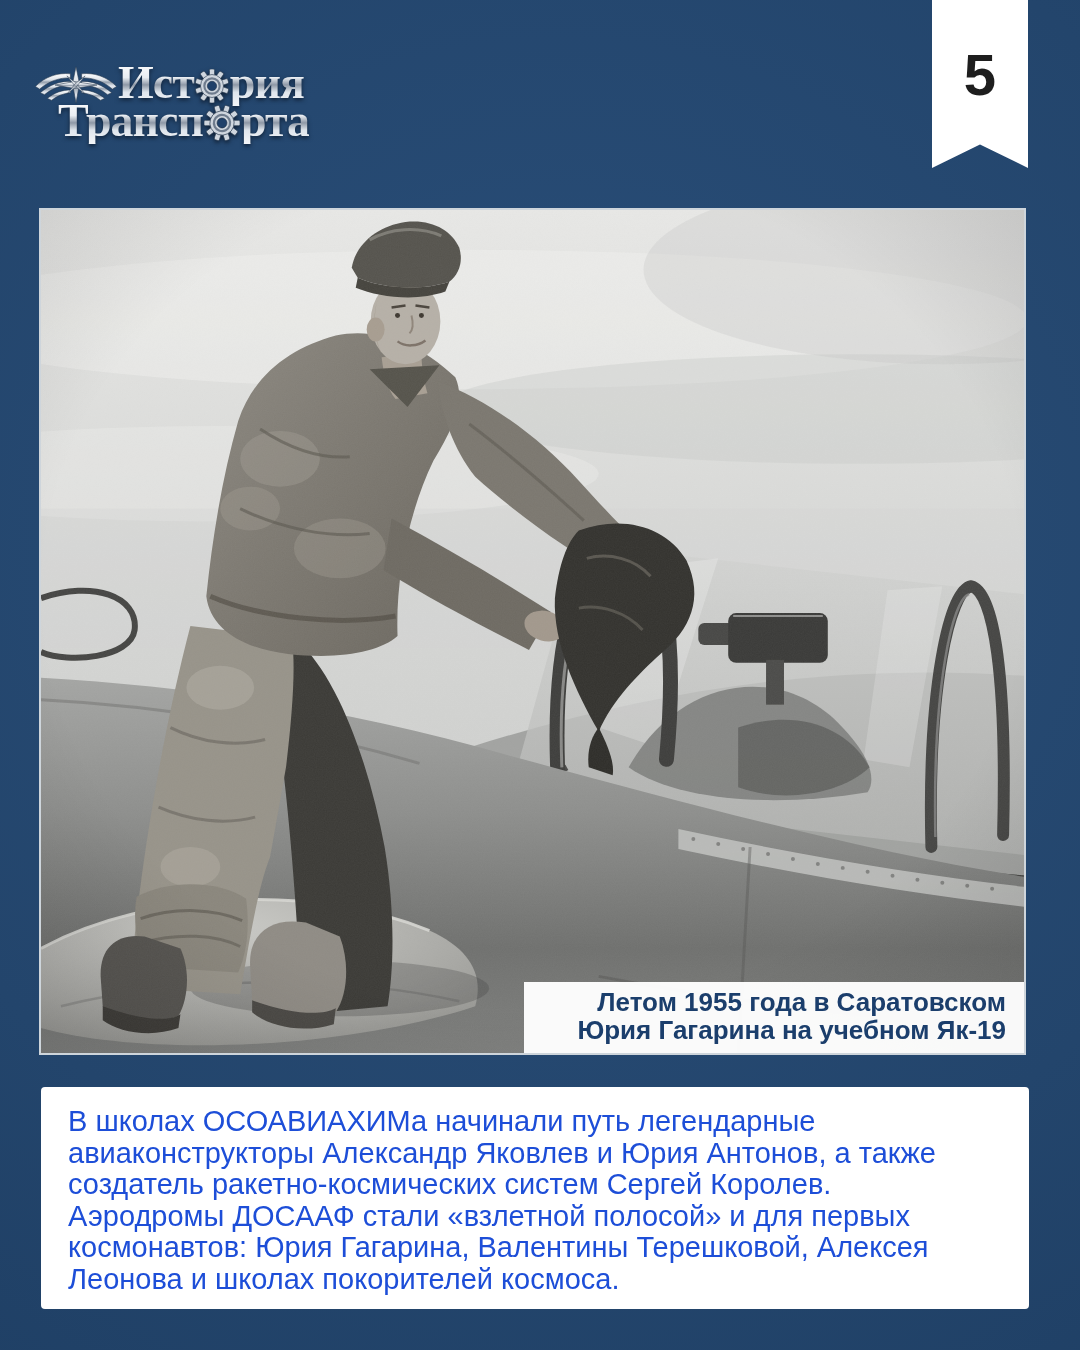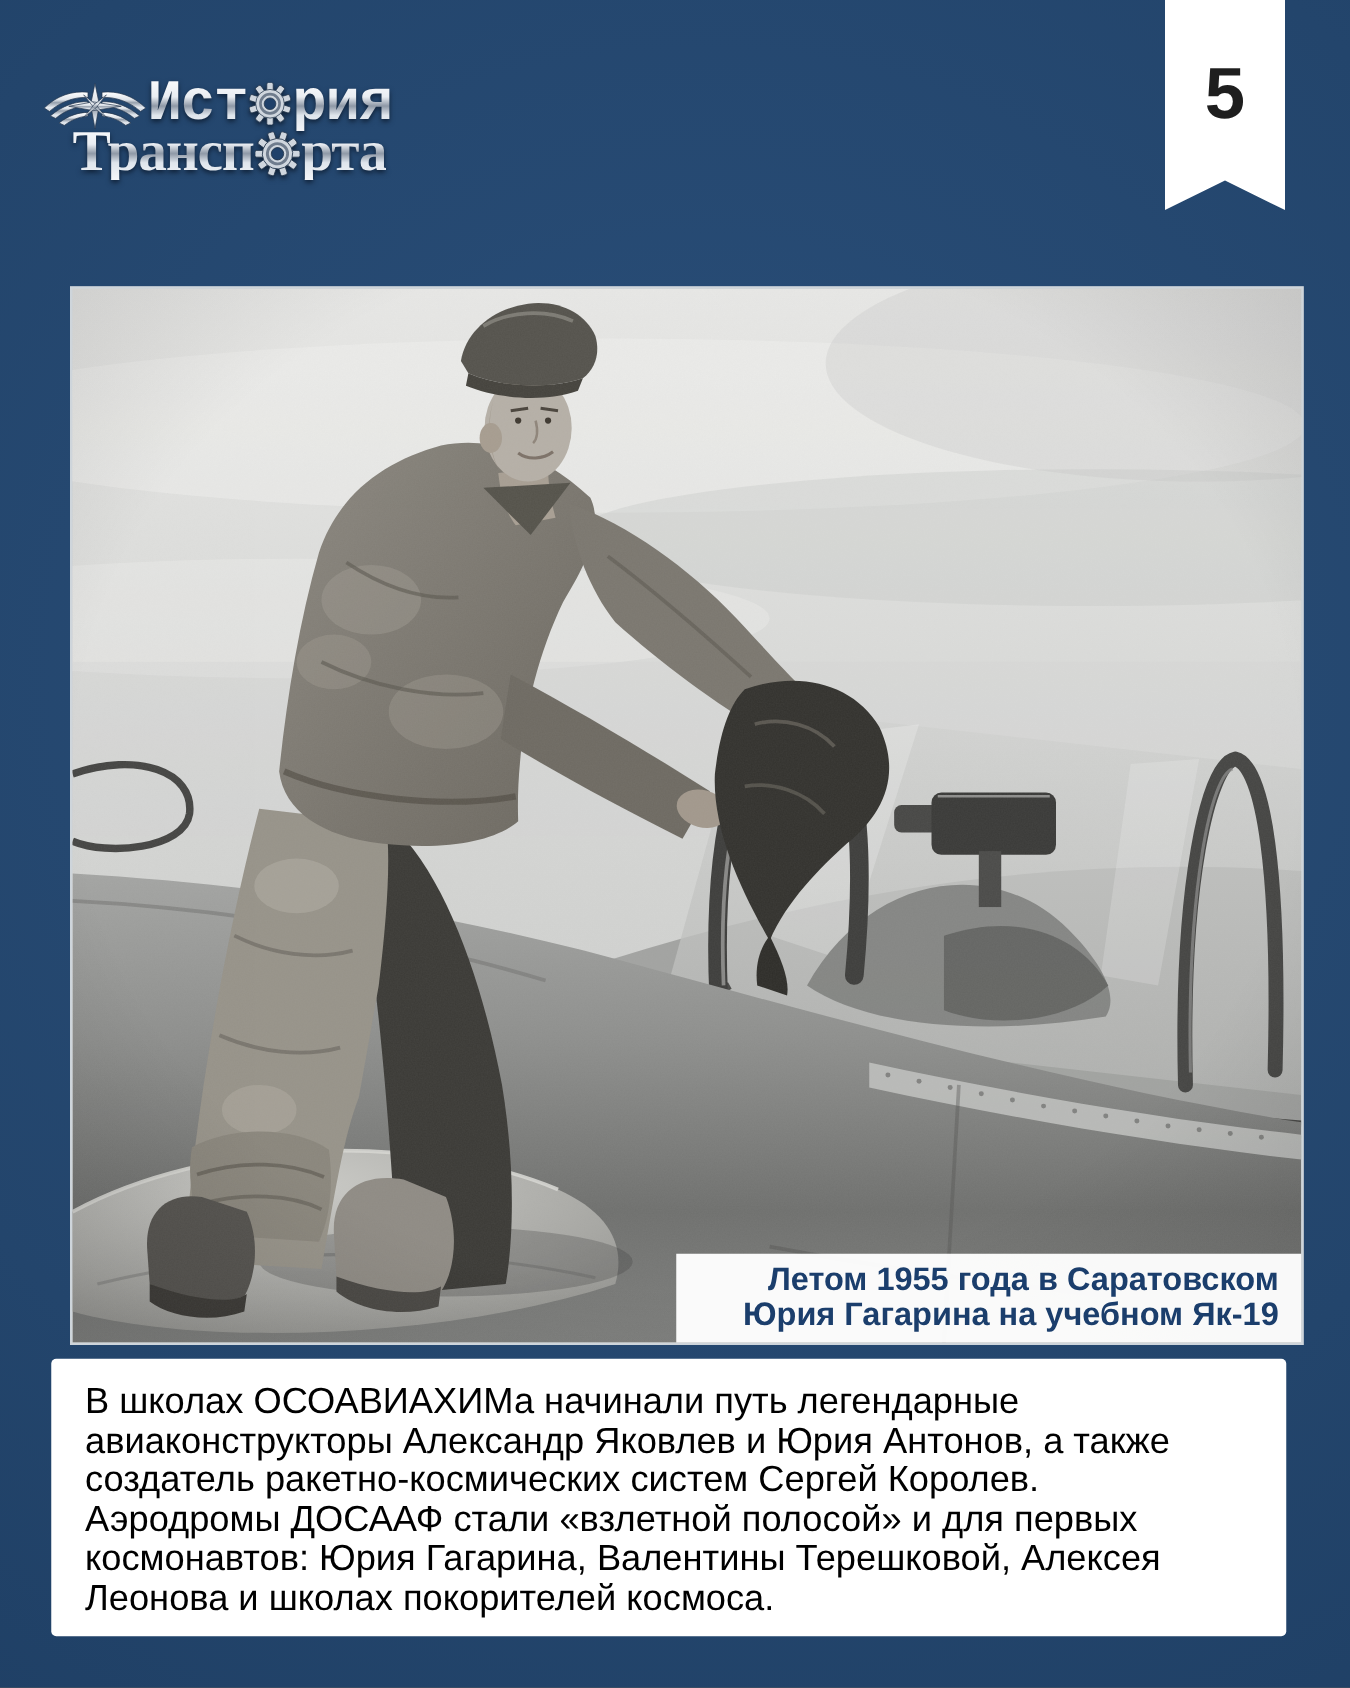--- a/index.html
+++ b/index.html
@@ -18,54 +18,54 @@
     font-size:46px;line-height:46px;letter-spacing:-1px;
     color:#dde3ea;
     filter:drop-shadow(0 2px 2px rgba(5,15,30,.7));
   }
   @supports ((-webkit-background-clip:text) or (background-clip:text)){
     .logo-line{
       background:linear-gradient(180deg,#ffffff 0%,#e9edf2 38%,#8e98a6 54%,#dfe5ec 70%,#f4f6f9 100%);
       -webkit-background-clip:text;background-clip:text;color:transparent;
     }
   }
-  .logo-line1{left:118px;top:60px;font-family:Liberation Mono, monospace;}
+  .logo-line1{left:118px;top:60px;}
   .logo-line2{left:58px;top:98px;text-decoration:underline;}
   .gear{display:inline-block;vertical-align:-5px;margin:0 1px;}
 
   
   .ribbon{
     position:absolute;left:932px;top:0;width:96px;height:168px;background:#ffffff;
     clip-path:polygon(0 0,100% 0,100% 100%,50% 86%,0 100%);
     display:flex;justify-content:center;align-items:flex-start;
   }
   .ribbon-num{margin-top:46px;font-size:58px;font-weight:700;color:#1e1e1e;line-height:1;}
 
   
   .photo{
-    position:absolute;left:56px;top:208px;width:987px;height:847px;
-    border:2px solid rgba(205,220,235,.45);box-sizing:border-box;background:#cfd0ce;margin-top:21px;
+    position:absolute;left:39px;top:208px;width:987px;height:847px;
+    border:2px solid rgba(205,220,235,.45);box-sizing:border-box;background:#cfd0ce;
   }
   .photo svg{display:block;width:100%;height:100%;}
   .caption{
     position:absolute;right:0;bottom:0;width:500px;box-sizing:border-box;
     background:rgba(255,255,255,.96);
     padding:7px 18px 9px 24px;text-align:right;
     color:#1b3e6c;font-weight:700;font-size:26px;line-height:27.5px;
   }
 
   
   .card{
     position:absolute;left:41px;top:1087px;width:988px;height:222px;box-sizing:border-box;
     background:#ffffff;border-radius:4px;
     padding:19px 28px 0 27px;
   }
   .card-text{
     white-space:pre-wrap;
-    color:#000000;font-size:29px;line-height:31.5px;font-weight:400;
+    color:#1d4ed8;font-size:29px;line-height:31.5px;font-weight:400;
   }
   .card-text .b{font-weight:400;}
 </style>
 </head>
 <body>
 
 <div class="canvas">
 
   <div class="logo">
     <svg class="emblem" viewBox="0 0 120 54">

